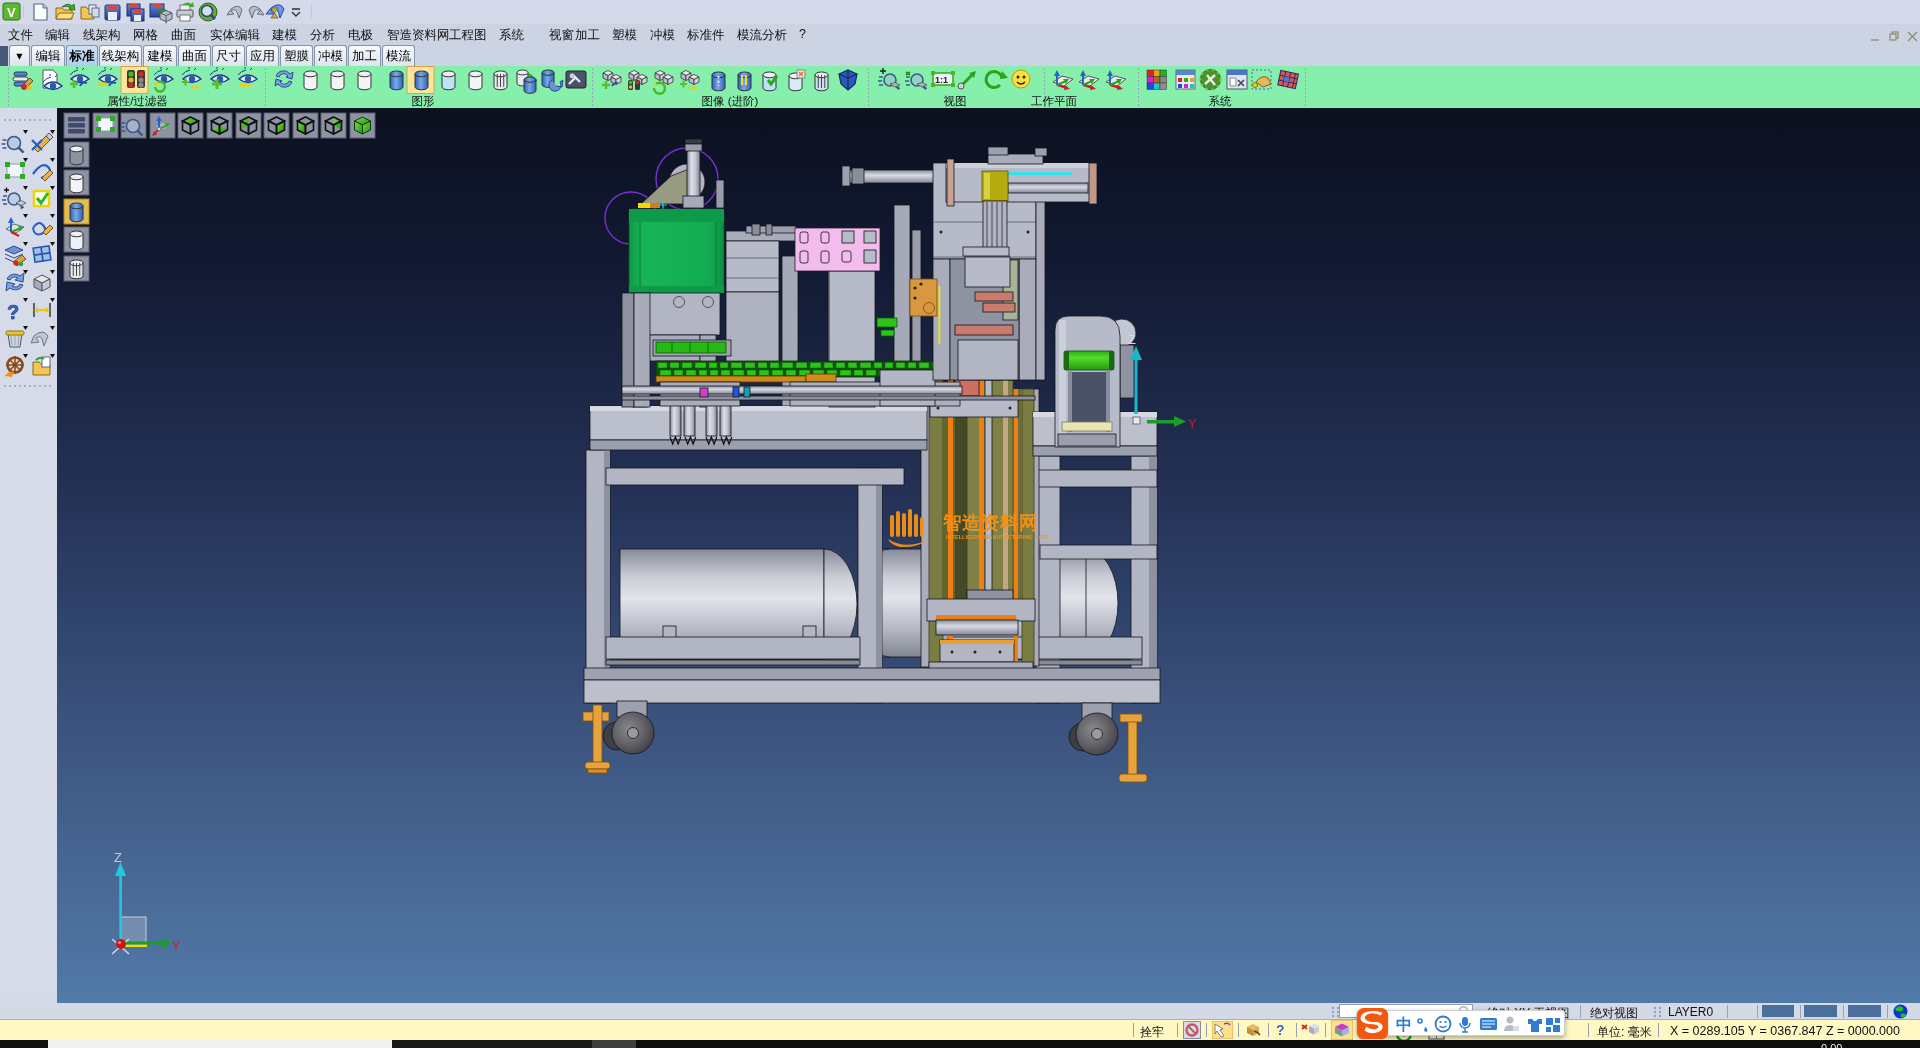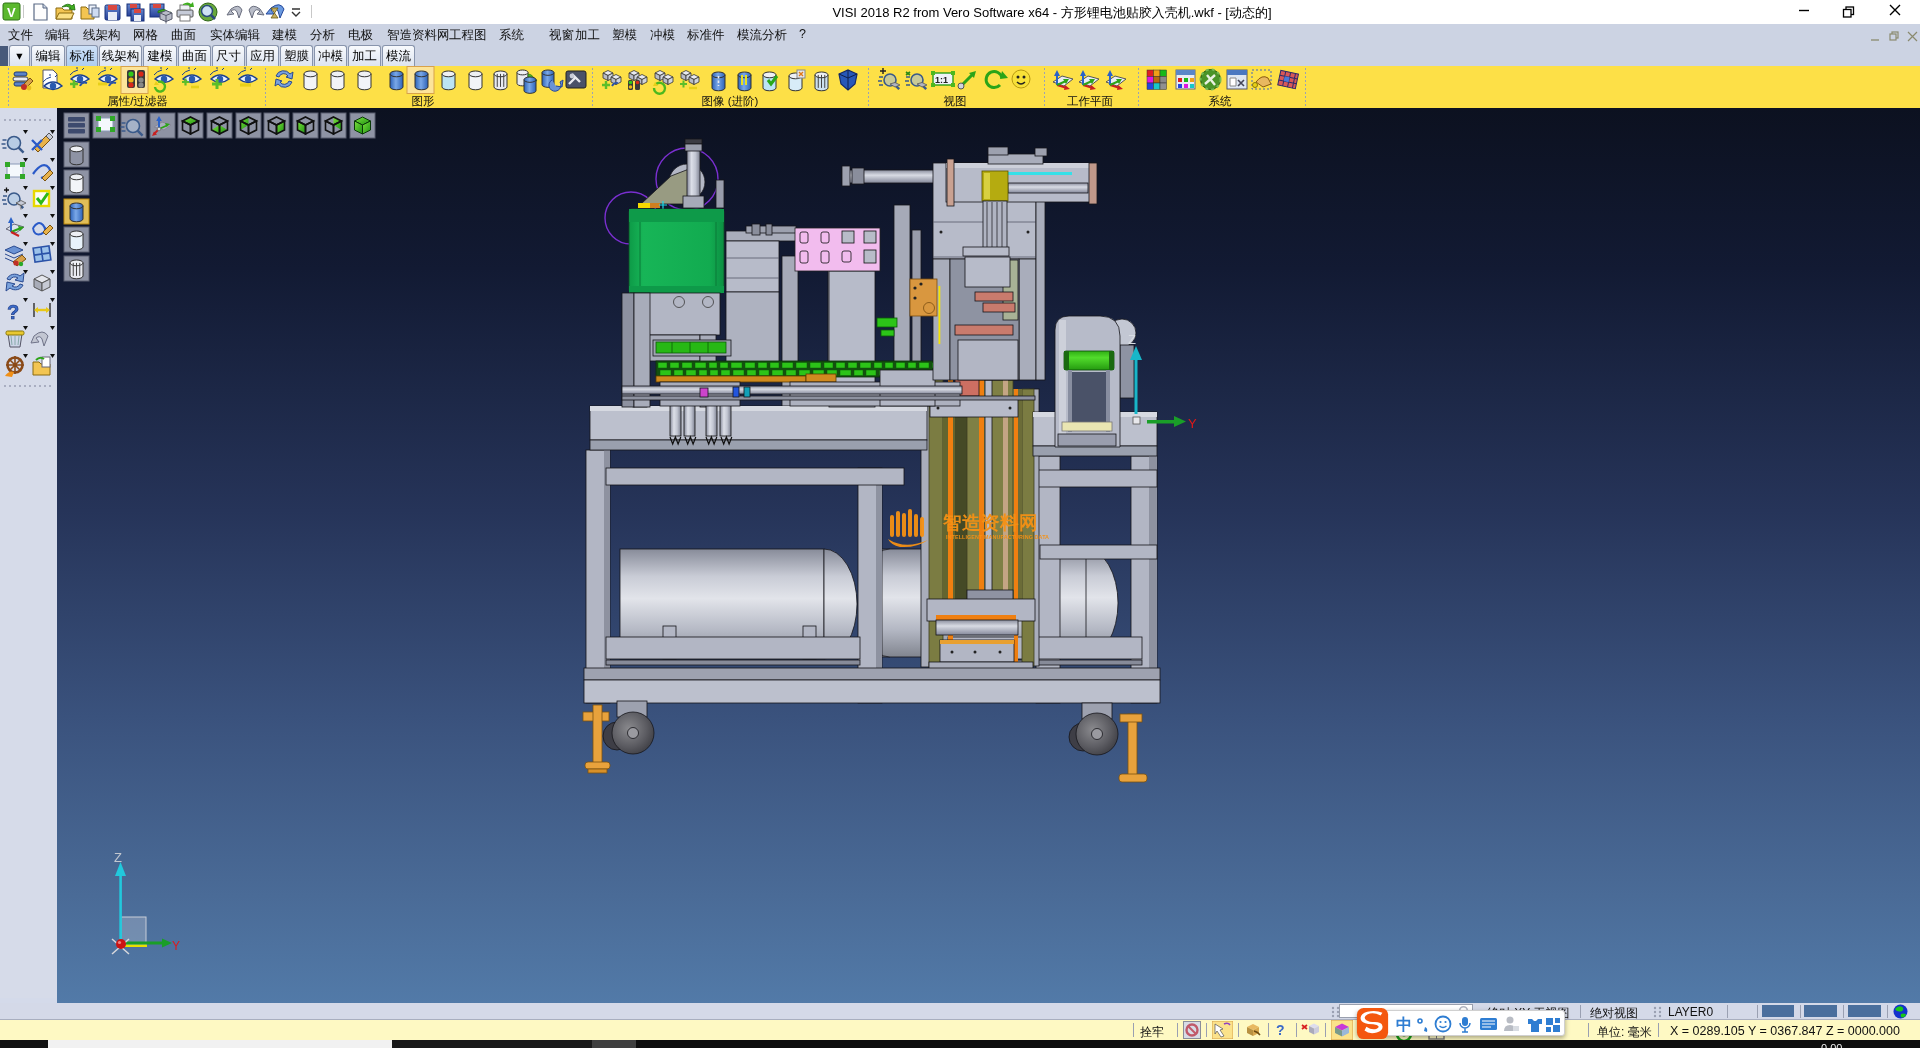--- a/index.html
+++ b/index.html
@@ -8,50 +8,40 @@
 #page { position:relative; width:1920px; height:1048px; background:#d4daea; }
 
 #titlebar { position:absolute; left:0; top:0; width:1920px; height:24px; background:#ffffff; }
 #title-text { position:absolute; left:184px; top:4px; width:1736px; text-align:center; font-size:13px; color:#000; }
 
 #menubar { position:absolute; left:0; top:24px; width:1920px; height:20px; background:#ccd3e3; }
 #menubar span { position:absolute; top:3px; font-size:12.5px; color:#111; }
 
 #tabrow { position:absolute; left:0; top:44px; width:1920px; height:22px; background:#ccd3e3; }
 .tab { position:absolute; top:1px; height:21px; border:1px solid #8894ac; border-bottom:none; border-radius:3px 3px 0 0; background:linear-gradient(#f8fafd,#dde4f0); font-size:12.5px; color:#000; text-align:center; line-height:20px; }
-.tab.sel { background:linear-gradient(#cfe2f8,#aecdf0); font-weight:normal; }
-
-#ribbon { position:absolute; left:0; top:66px; width:1920px; height:42px; background:#fde047; }
+.tab.sel { background:linear-gradient(#cfe2f8,#aecdf0); font-weight:bold; }
+
+#ribbon { position:absolute; left:0; top:66px; width:1920px; height:42px; background:#86efac; }
 .glabel { position:absolute; top:28px; font-size:11.5px; color:#111; text-align:center; }
 .gsep { position:absolute; top:2px; height:38px; width:1px; background-image:repeating-linear-gradient(to bottom,#9aa2b6 0 2px, transparent 2px 4px); }
 
 #lefttb { position:absolute; left:0; top:108px; width:57px; height:890px; background:#d6dbe9; }
 #viewport { position:absolute; left:57px; top:108px; width:1863px; height:895px; background:linear-gradient(#0c1120,#121a33 18%, #263459 45%, #3a527d 68%, #4a6b97 88%, #527aa8); }
 
 #status1 { position:absolute; left:0; top:1003px; width:1920px; height:17px; background:#d4d9e8; }
 #statusline { position:absolute; left:0; top:1019px; width:1920px; height:1px; background:#a8aebf; }
 #status2 { position:absolute; left:0; top:1020px; width:1920px; height:20px; background:#fef9c3; font-size:12px; color:#111; }
 #taskbar { position:absolute; left:0; top:1040px; width:1920px; height:8px; background:#0d0d0d; }
 .ssep { position:absolute; width:1px; background:#9aa0b2; }
 .stxt { position:absolute; font-size:12px; color:#111; white-space:nowrap; }
 </style>
 </head>
 <body>
 <div id="page">
 
-  <div id="titlebar">
-    <div id="title-text">VISI 2018 R2 from Vero Software x64 - 方形锂电池贴胶入壳机.wkf - [动态的]</div>
-    <svg class="abs" style="left:0;top:0" width="340" height="24" viewBox="0 0 340 24"></svg>
-    <svg class="abs" style="left:1790;top:0" width="130" height="24" viewBox="0 0 130 24">
-      <path d="M9 10.5h10" stroke="#000" stroke-width="1.4"></path>
-      <rect x="56" y="7" width="7.5" height="7.5" fill="none" stroke="#000" stroke-width="1.3"></rect>
-      <rect x="53.5" y="9.5" width="7.5" height="7.5" fill="#fff" stroke="#000" stroke-width="1.3"></rect>
-      <path d="M100 5l10 10M110 5l-10 10" stroke="#000" stroke-width="1.4"></path>
-    </svg>
-  </div>
 
   <div id="menubar">
     <span style="left:8px">文件</span>
       <span style="left:45px">编辑</span>
       <span style="left:83px">线架构</span>
     <span style="left:133px">网格</span>
       <span style="left:171px">曲面</span>
       <span style="left:210px">实体编辑</span>
     <span style="left:272px">建模</span>
       <span style="left:310px">分析</span>
@@ -95,21 +85,21 @@
     <div class="gsep" style="left:265px"></div>
     <div class="gsep" style="left:592px"></div>
     <div class="gsep" style="left:868px"></div>
     <div class="gsep" style="left:1044px"></div>
     <div class="gsep" style="left:1138px"></div>
     <div class="gsep" style="left:1305px"></div>
     <div class="glabel" style="left:75px;width:125px">属性/过滤器</div>
     <div class="glabel" style="left:393px;width:60px">图形</div>
     <div class="glabel" style="left:680px;width:100px">图像 (进阶)</div>
     <div class="glabel" style="left:925px;width:60px">视图</div>
-    <div class="glabel" style="left:1050px;width:80px">工作平面</div>
+    <div class="glabel" style="left:1014px;width:80px">工作平面</div>
     <div class="glabel" style="left:1190px;width:60px">系统</div>
     <div id="ribicons"></div>
   </div>
 
   <div id="lefttb"></div>
 
   <div id="viewport"></div>
 
   <svg id="machine" class="abs" style="left:0;top:0" width="1920" height="1048" viewBox="0 0 1920 1048">
   <defs>

